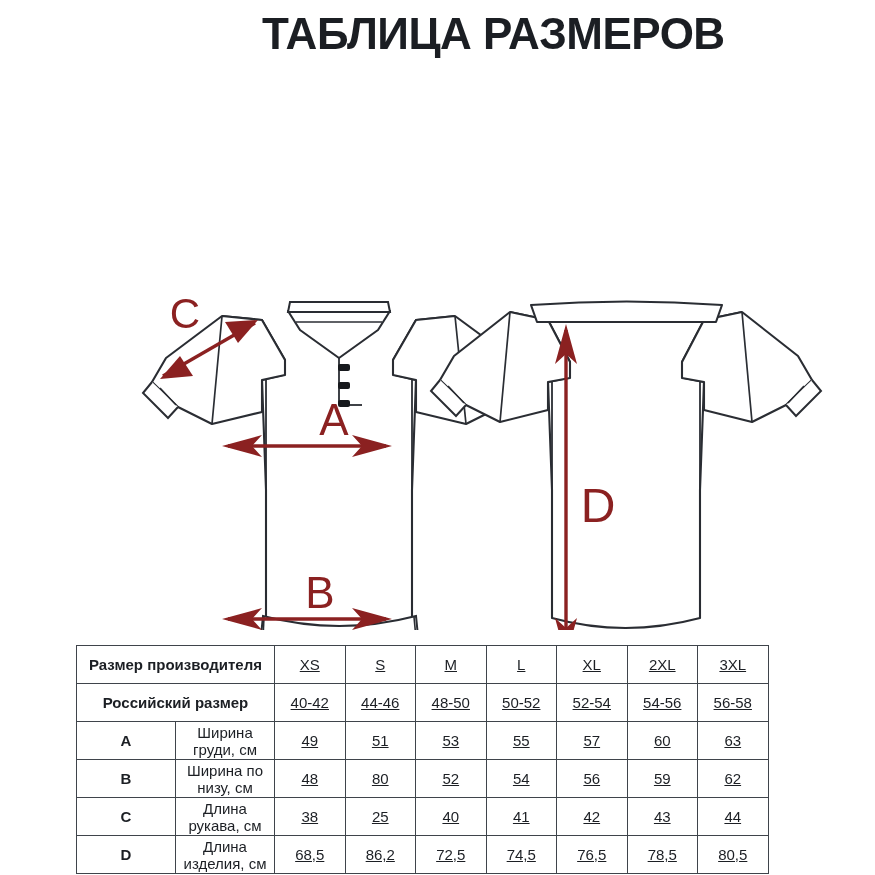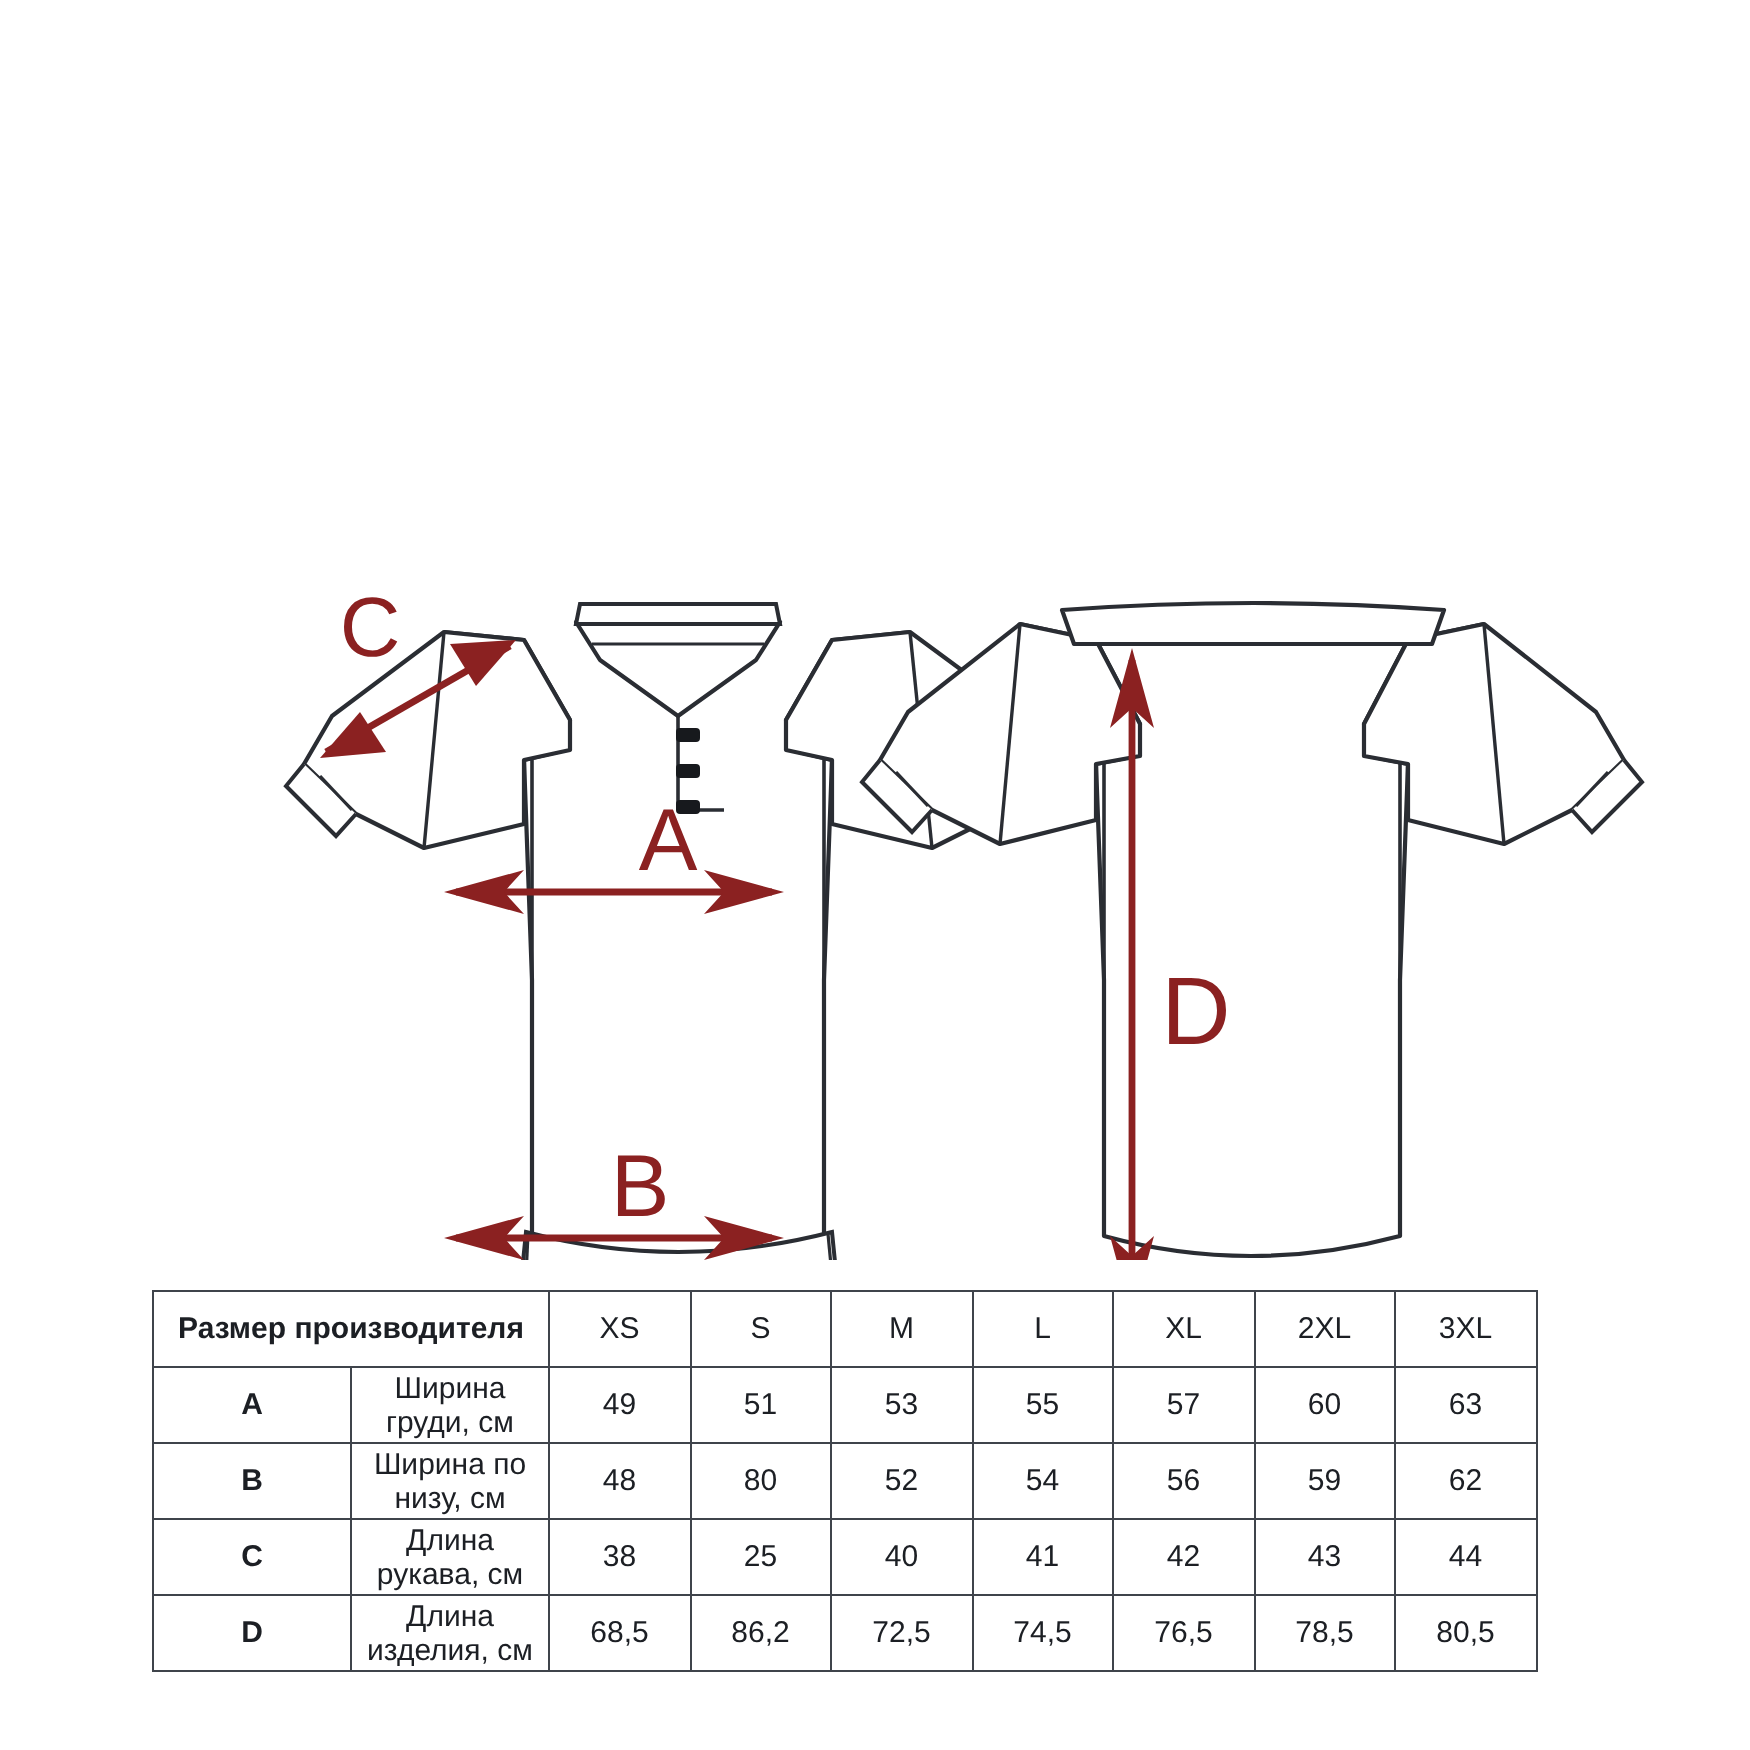--- a/index.html
+++ b/index.html
@@ -90,32 +90,33 @@
     font-size: 16px;
   }
   td.label-col {
     width: 198px;
     font-size: 15px;
   }
   td.label-col.bold-label {
     font-weight: 700;
     font-size: 16px;
   }
-  td.size-col { width: 70.5px; }
+  td.size-col { width: 70.5px; text-decoration: underline; }
   td.head-size {
     font-size: 16px;
   }
   td.ru-size { font-size: 15px; }
 </style>
 </head>
 <body>
 
 <div id="header">
 
 
+  <div id="page-title">ТАБЛИЦА РАЗМЕРОВ</div>
 </div>
 
 <div id="illustration">
   <svg width="875" height="500" viewBox="0 0 875 500">
 
     <g>
 
       <path d="M222 186
                L262 190
                L285 230
@@ -267,20 +268,30 @@
           <td class="label-col bold-label" colspan="2">Размер производителя</td>
           <td class="size-col head-size">XS</td>
           <td class="size-col head-size">S</td>
           <td class="size-col head-size">M</td>
           <td class="size-col head-size">L</td>
           <td class="size-col head-size">XL</td>
           <td class="size-col head-size">2XL</td>
           <td class="size-col head-size">3XL</td>
         </tr>
         <tr>
+          <td class="label-col bold-label" colspan="2">Российский размер</td>
+          <td class="size-col ru-size">40-42</td>
+          <td class="size-col ru-size">44-46</td>
+          <td class="size-col ru-size">48-50</td>
+          <td class="size-col ru-size">50-52</td>
+          <td class="size-col ru-size">52-54</td>
+          <td class="size-col ru-size">54-56</td>
+          <td class="size-col ru-size">56-58</td>
+        </tr>
+        <tr>
           <td class="letter-col">A</td>
           <td class="label-col">Ширина груди, см</td>
           <td class="size-col">49</td>
           <td class="size-col">51</td>
           <td class="size-col">53</td>
           <td class="size-col">55</td>
           <td class="size-col">57</td>
           <td class="size-col">60</td>
           <td class="size-col">63</td>
         </tr>

